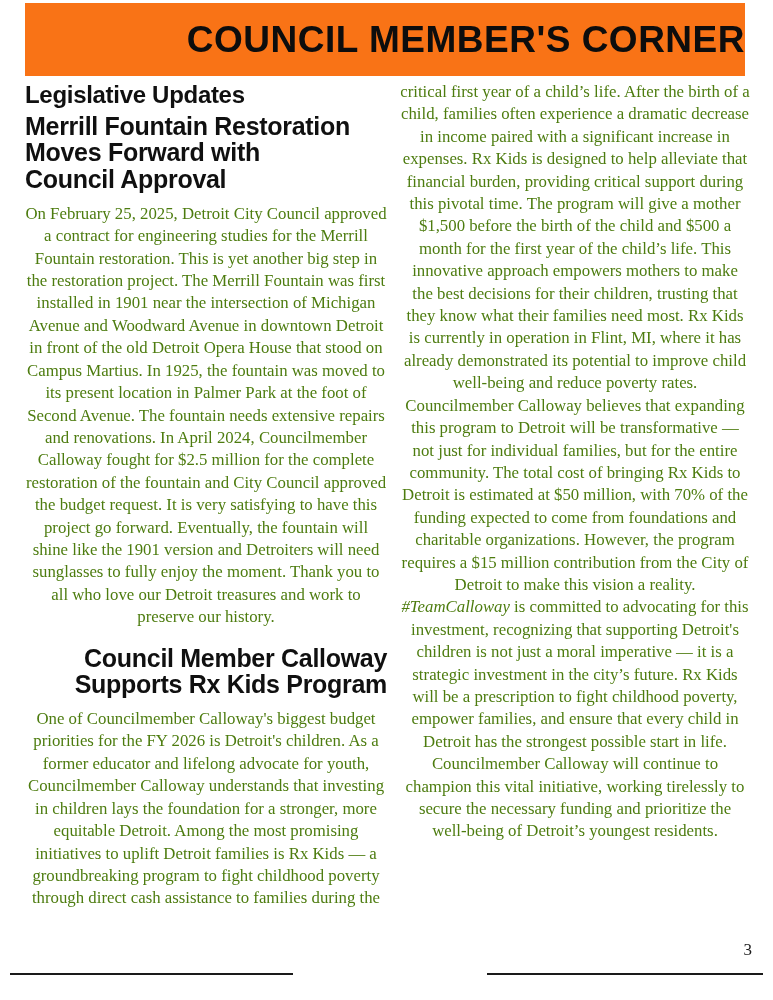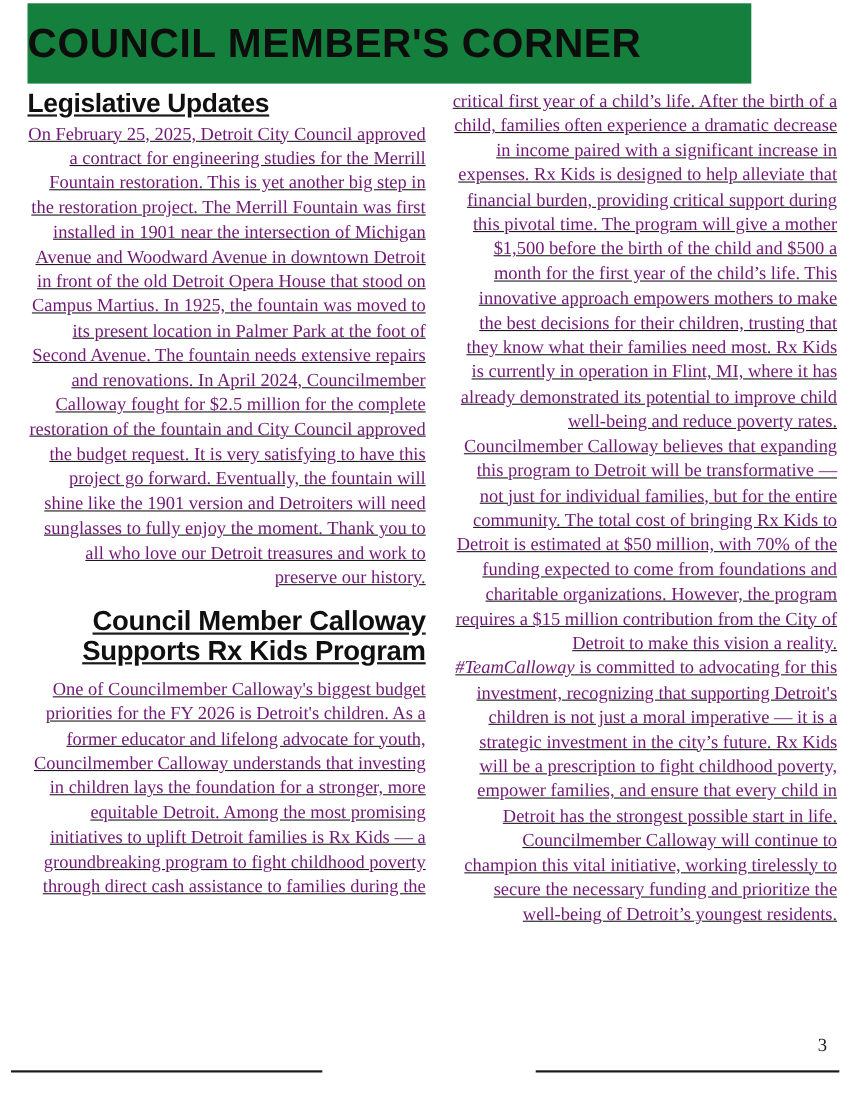--- a/index.html
+++ b/index.html
@@ -7,39 +7,38 @@
     width:773px;height:1000px;
     background:#ffffff;
     font-family:"Liberation Serif", serif;
     color:#1b1b1b;
     position:relative;
     overflow:hidden;
   }
   .banner{
     position:absolute;
     left:25px;top:3px;
-    width:658px;height:73px;
-    background:#15803d;
-    display:flex;align-items:center;justify-content:flex-start;
+    width:720px;height:73px;
+    background:#f97316;
+    display:flex;align-items:center;justify-content:flex-end;
   }
   .banner-title{
     font-family:"Liberation Sans", sans-serif;
     font-weight:800;
     font-size:37px;
     letter-spacing:0.5px;
     color:#0d0d0d;
     white-space:nowrap;
   }
   .columns{
     position:absolute;
     left:25px;top:81px;
     width:736px;
     display:flex;
-    gap:24px;
-    text-decoration:underline;
+    gap:13px;
   }
   .col-left{width:362px;flex:none;}
   .col-right{width:350px;flex:none;}
   .section-heading{
     font-family:"Liberation Sans", sans-serif;
     font-weight:800;
     font-size:24px;
     line-height:1.15;
     letter-spacing:-0.3px;
     color:#101010;
@@ -56,22 +55,22 @@
     white-space:pre-line;
   }
   .article-heading.second{
     margin-top:16px;
     text-align:right;
   }
   .body-text{
     font-size:16.8px;
     line-height:22.4px;
     margin:0;
-    text-align:right;
-    color:#701a75;
+    text-align:center;
+    color:#4d7c0f;
   }
   .body-text .italic{font-style:italic;}
   .page-number{
     position:absolute;
     right:21px;
     top:940px;
     font-size:17px;
     color:#1b1b1b;
   }
   .rule{
@@ -86,20 +85,23 @@
 <body>
 
 <div class="banner">
   <div class="banner-title">COUNCIL MEMBER'S CORNER</div>
 </div>
 
 <div class="columns">
 
   <div class="col-left">
     <h2 class="section-heading">Legislative Updates</h2>
+    <h3 class="article-heading">Merrill Fountain Restoration
+Moves Forward with
+Council Approval</h3>
     <p class="body-text">On February 25, 2025, Detroit City Council approved a contract for engineering studies for the Merrill Fountain restoration. This is yet another big step in the restoration project. The Merrill Fountain was first installed in 1901 near the intersection of Michigan Avenue and Woodward Avenue in downtown Detroit in front of the old Detroit Opera House that stood on Campus Martius. In 1925, the fountain was moved to its present location in Palmer Park at the foot of Second Avenue. The fountain needs extensive repairs and renovations. In April 2024, Councilmember Calloway fought for $2.5 million for the complete restoration of the fountain and City Council approved the budget request. It is very satisfying to have this project go forward. Eventually, the fountain will shine like the 1901 version and Detroiters will need sunglasses to fully enjoy the moment. Thank you to all who love our Detroit treasures and work to preserve our history.</p>
     <h3 class="article-heading second">Council Member Calloway
 Supports Rx Kids Program</h3>
     <p class="body-text">One of Councilmember Calloway's biggest budget priorities for the FY 2026 is Detroit's children. As a former educator and lifelong advocate for youth, Councilmember Calloway understands that investing in children lays the foundation for a stronger, more equitable Detroit. Among the most promising initiatives to uplift Detroit families is Rx Kids — a groundbreaking program to fight childhood poverty through direct cash assistance to families during the</p>
   </div>
 
   <div class="col-right">
     <p class="body-text"><span>critical first year of a child’s life. After the birth of a child, families often experience a dramatic decrease in income paired with a significant increase in expenses. Rx Kids is designed to help alleviate that financial burden, providing critical support during this pivotal time. The program will give a mother $1,500 before the birth of the child and $500 a month for the first year of the child’s life. This innovative approach empowers mothers to make the best decisions for their children, trusting that they know what their families need most. Rx Kids is currently in operation in Flint, MI, where it has already demonstrated its potential to improve child well-being and reduce poverty rates. Councilmember Calloway believes that expanding this program to Detroit will be transformative — not just for individual families, but for the entire community. The total cost of bringing Rx Kids to Detroit is estimated at $50 million, with 70% of the funding expected to come from foundations and charitable organizations. However, the program requires a $15 million contribution from the City of Detroit to make this vision a reality. </span><span class="italic">#TeamCalloway</span><span> is committed to advocating for this investment, recognizing that supporting Detroit's children is not just a moral imperative — it is a strategic investment in the city’s future. Rx Kids will be a prescription to fight childhood poverty, empower families, and ensure that every child in Detroit has the strongest possible start in life. Councilmember Calloway will continue to champion this vital initiative, working tirelessly to secure the necessary funding and prioritize the well-being of Detroit’s youngest residents.</span></p>
   </div>
 

